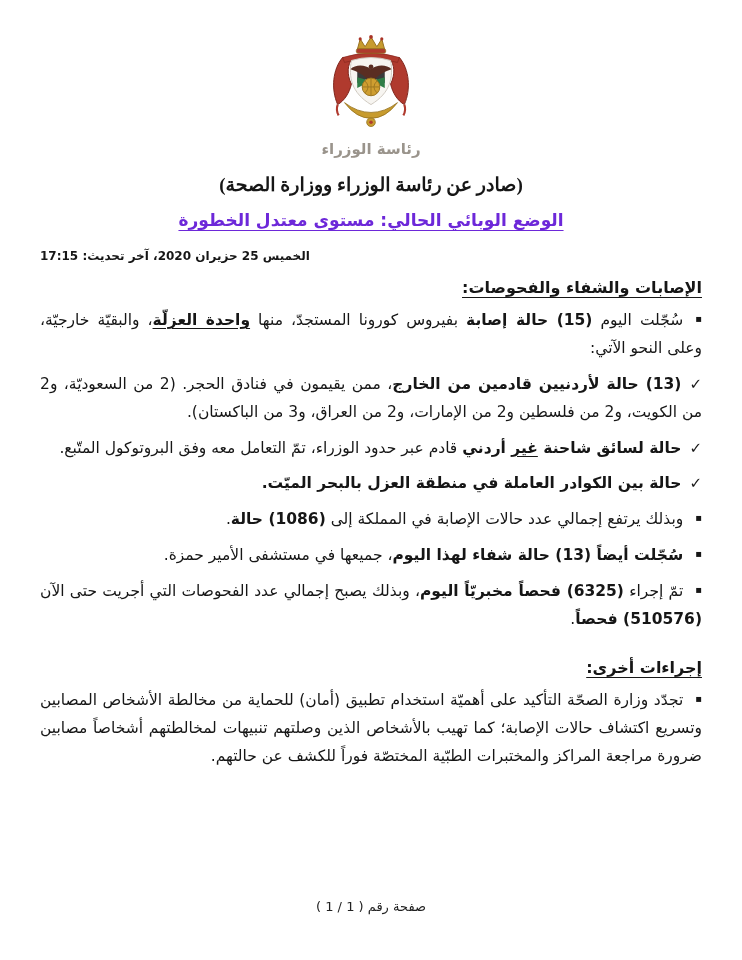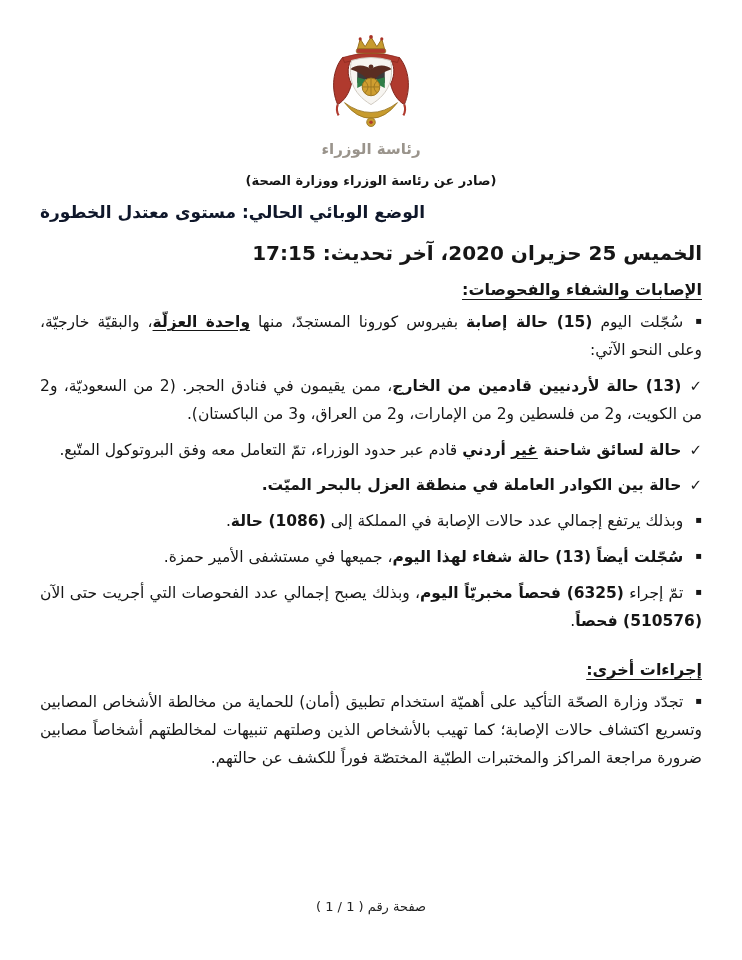--- a/index.html
+++ b/index.html
@@ -14,26 +14,26 @@
   }
   .header{ text-align:center; padding-top:34px; }
   .logo-caption{
     margin-top:2px;
     font-size:15px;
     font-weight:bold;
     color:#9a948c;
     letter-spacing:1px;
   }
   .t1{ margin:12px 40px 0; text-align:center; font-weight:bold; font-size:17.5px; }
-  .t2{ margin:15px 40px 0; text-align:center; font-weight:bold; font-size:13px; }
+  .t2{ margin:15px 40px 0; text-align:center; font-weight:bold; font-size:19px;font-family:Liberation Serif, serif; }
   .t3{
-    margin:14px 40px 0; text-align:left; font-weight:bold; font-size:17px;
-    color:#0f172a; text-underline-offset:4px;
+    margin:14px 40px 0; text-align:center; font-weight:bold; font-size:17px;
+    color:#6d28d9; text-decoration:underline; text-underline-offset:4px;
   }
-  .date{ margin:19px 40px 0; text-align:right; font-weight:bold; font-size:20px; }
+  .date{ margin:19px 40px 0; text-align:left; font-weight:bold; font-size:12px; }
   .sect{
     margin:15px 40px 0; text-align:right; font-weight:bold; font-size:16px;
     text-decoration:underline; text-underline-offset:4px;
   }
   .sect2{ margin-top:24px; }
   .content{
     margin:6px 40px 0 40px;
     font-size:15.5px;
     line-height:1.8;
     text-align:justify;

